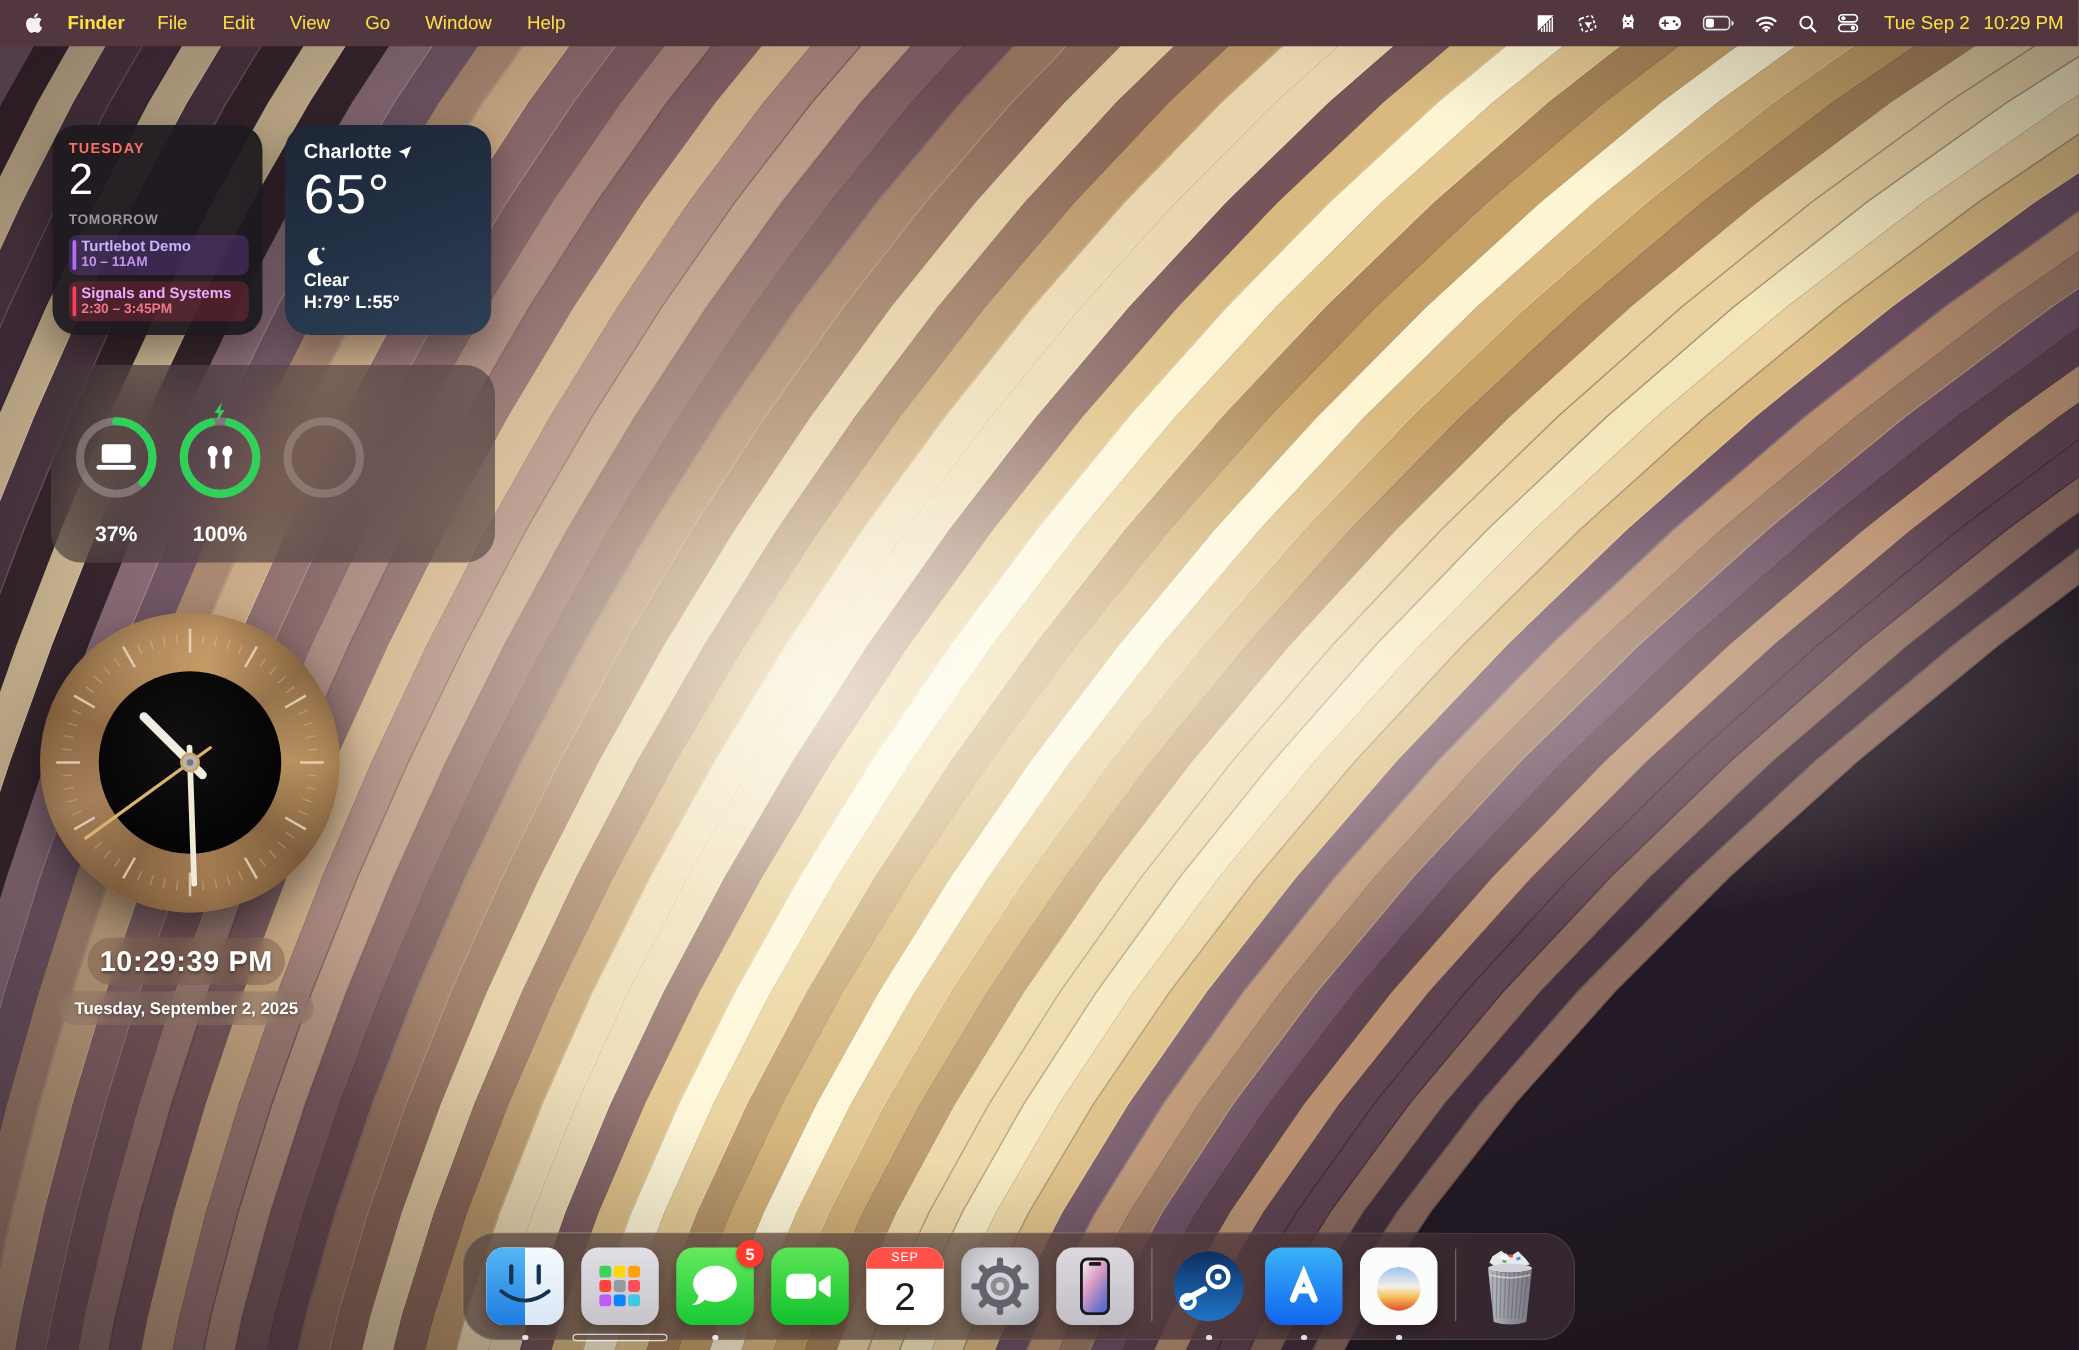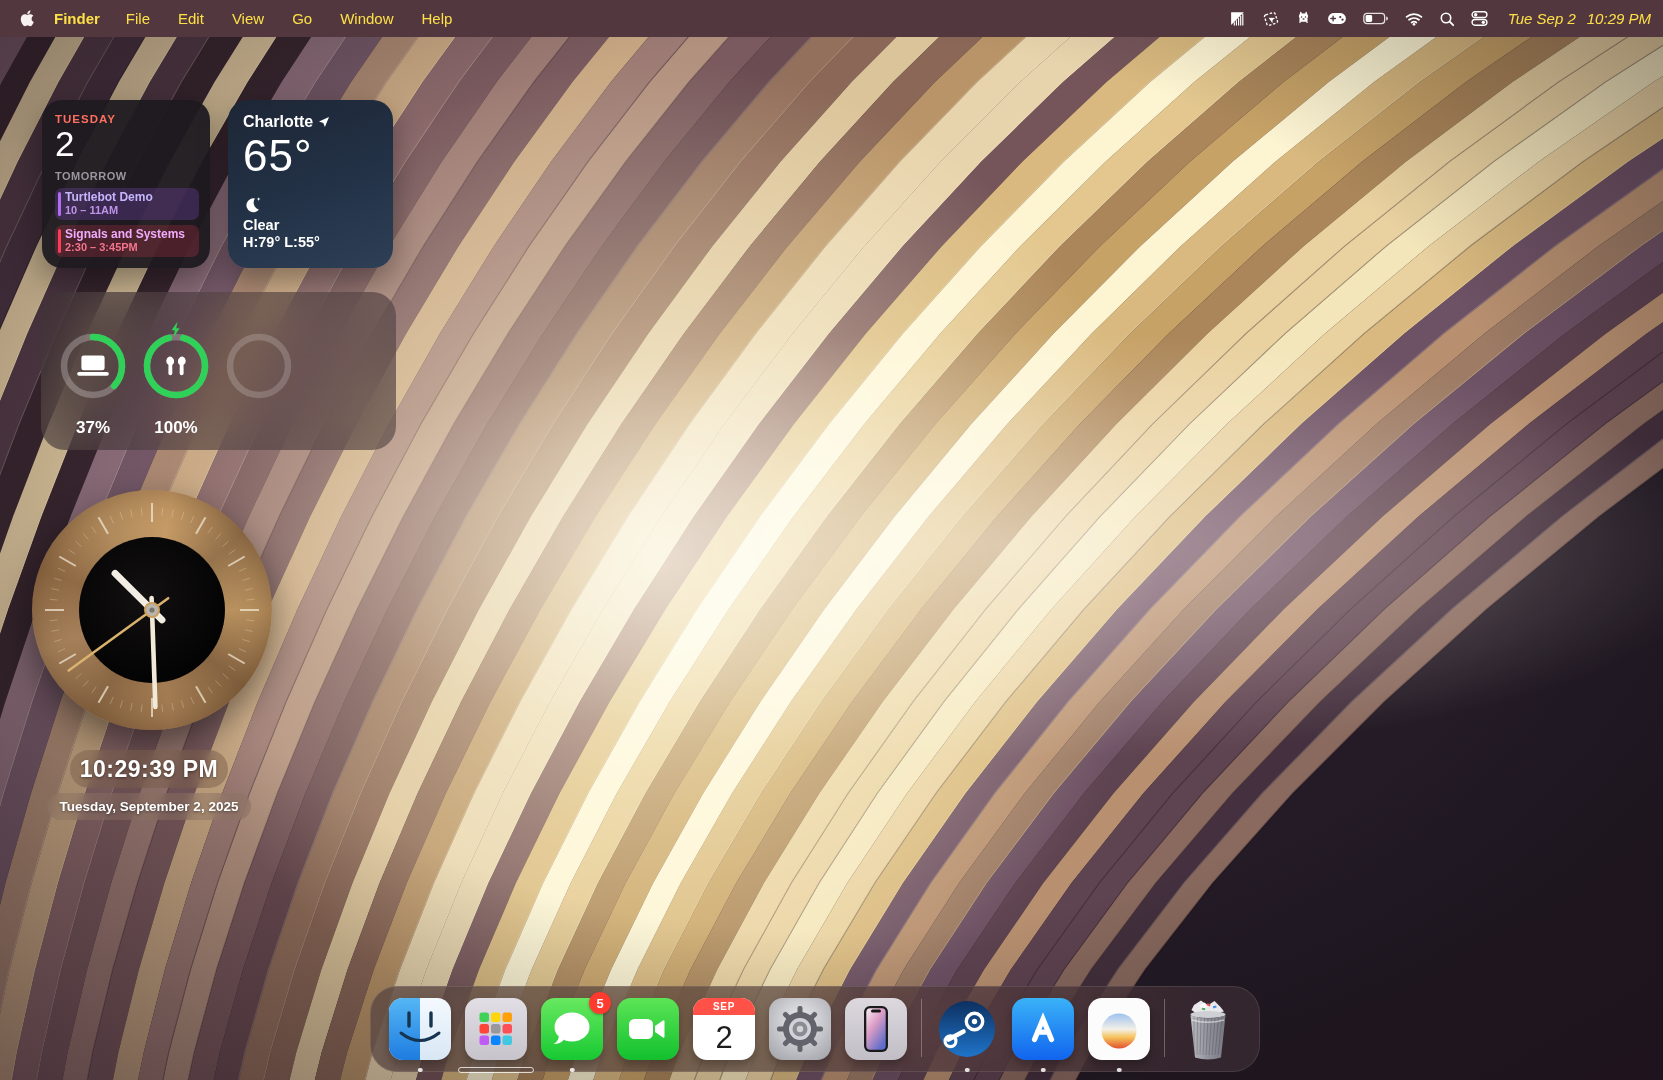--- a/index.html
+++ b/index.html
@@ -11,21 +11,21 @@
   
   .menubar { position:absolute; top:0; left:0; right:0; height:37px; background:#52383e;
     display:flex; align-items:center; color:#fde047; font-size:15px; z-index:30; }
   .menu-left { display:flex; align-items:center; padding-left:12px; }
   .apple { display:flex; align-items:center; padding:0 14px 0 8px; }
   .app-name { font-weight:700; padding:0 12px 0 6px; }
   .menu-item { padding:0 14px; cursor:default; }
   .menu-right { margin-left:auto; display:flex; align-items:center; padding-right:12px; gap:4px; }
   .status-icon { display:flex; align-items:center; justify-content:center; padding:0 8px; height:37px; }
   .status-icon svg { display:block; }
-  .menu-clock { display:flex; gap:11px; margin-left:8px; font-size:15px; white-space:nowrap;font-style:italic; }
+  .menu-clock { display:flex; gap:11px; margin-left:8px; font-size:15px; white-space:nowrap; }
 
   
   .widget { position:absolute; border-radius:20px; z-index:10;
     box-shadow:0 12px 30px rgba(0,0,0,0.35); }
   
   #w-cal { left:42px; top:100px; width:168px; height:168px; background:rgba(29,26,32,0.95);
     padding:13px 11px 10px 13px; }
   .cal-weekday { color:#ff6f61; font-size:11.5px; font-weight:700; letter-spacing:1px; }
   .cal-day { color:#ffffff; font-size:35px; font-weight:300; line-height:1.05; margin-top:1px; }
   .cal-section { color:#9b95a0; font-size:11px; font-weight:700; letter-spacing:0.5px; margin:7px 0 6px; }
@@ -497,21 +497,21 @@
       <div class="dock-item">
         <div class="tile" style="background:linear-gradient(180deg,#5ce556,#12c02e)">
           <svg viewBox="0 0 62 62">
             <rect x="12" y="21" width="24" height="20" rx="5.5" fill="#fff"></rect>
             <path d="M38 28l8-5.4q1.5-.8 1.5 1v14.8q0 1.8-1.5 1L38 34z" fill="#fff"></path>
           </svg>
         </div>
       </div>
       <div class="dock-item">
         <div class="tile" style="background:#fff">
-      <div style="height:17px;background:#ff5147;display:flex;align-items:center;justify-content:center;color:#fff;font-size:10px;font-weight:700;letter-spacing:0.6px">SEP</div>
+      <div style="height:17px;background:#ff5147;display:flex;align-items:center;justify-content:center;color:#fff;font-size:10px;font-weight:400;letter-spacing:0.6px">SEP</div>
       <div style="flex:1;display:flex;align-items:center;justify-content:center;font-size:31px;font-weight:300;color:#1d1d1f">2</div>
         </div>
       </div>
       <div class="dock-item">
         <div class="tile" style="background:radial-gradient(circle at 50% 38%,#ededf1,#9fa0a6)">
           <svg viewBox="0 0 62 62">
             <rect x="28.5" y="8" width="5" height="9" rx="2" fill="#63646b" transform="rotate(0 31 31)"></rect>
             <rect x="28.5" y="8" width="5" height="9" rx="2" fill="#63646b" transform="rotate(45 31 31)"></rect>
             <rect x="28.5" y="8" width="5" height="9" rx="2" fill="#63646b" transform="rotate(90 31 31)"></rect>
             <rect x="28.5" y="8" width="5" height="9" rx="2" fill="#63646b" transform="rotate(135 31 31)"></rect>

